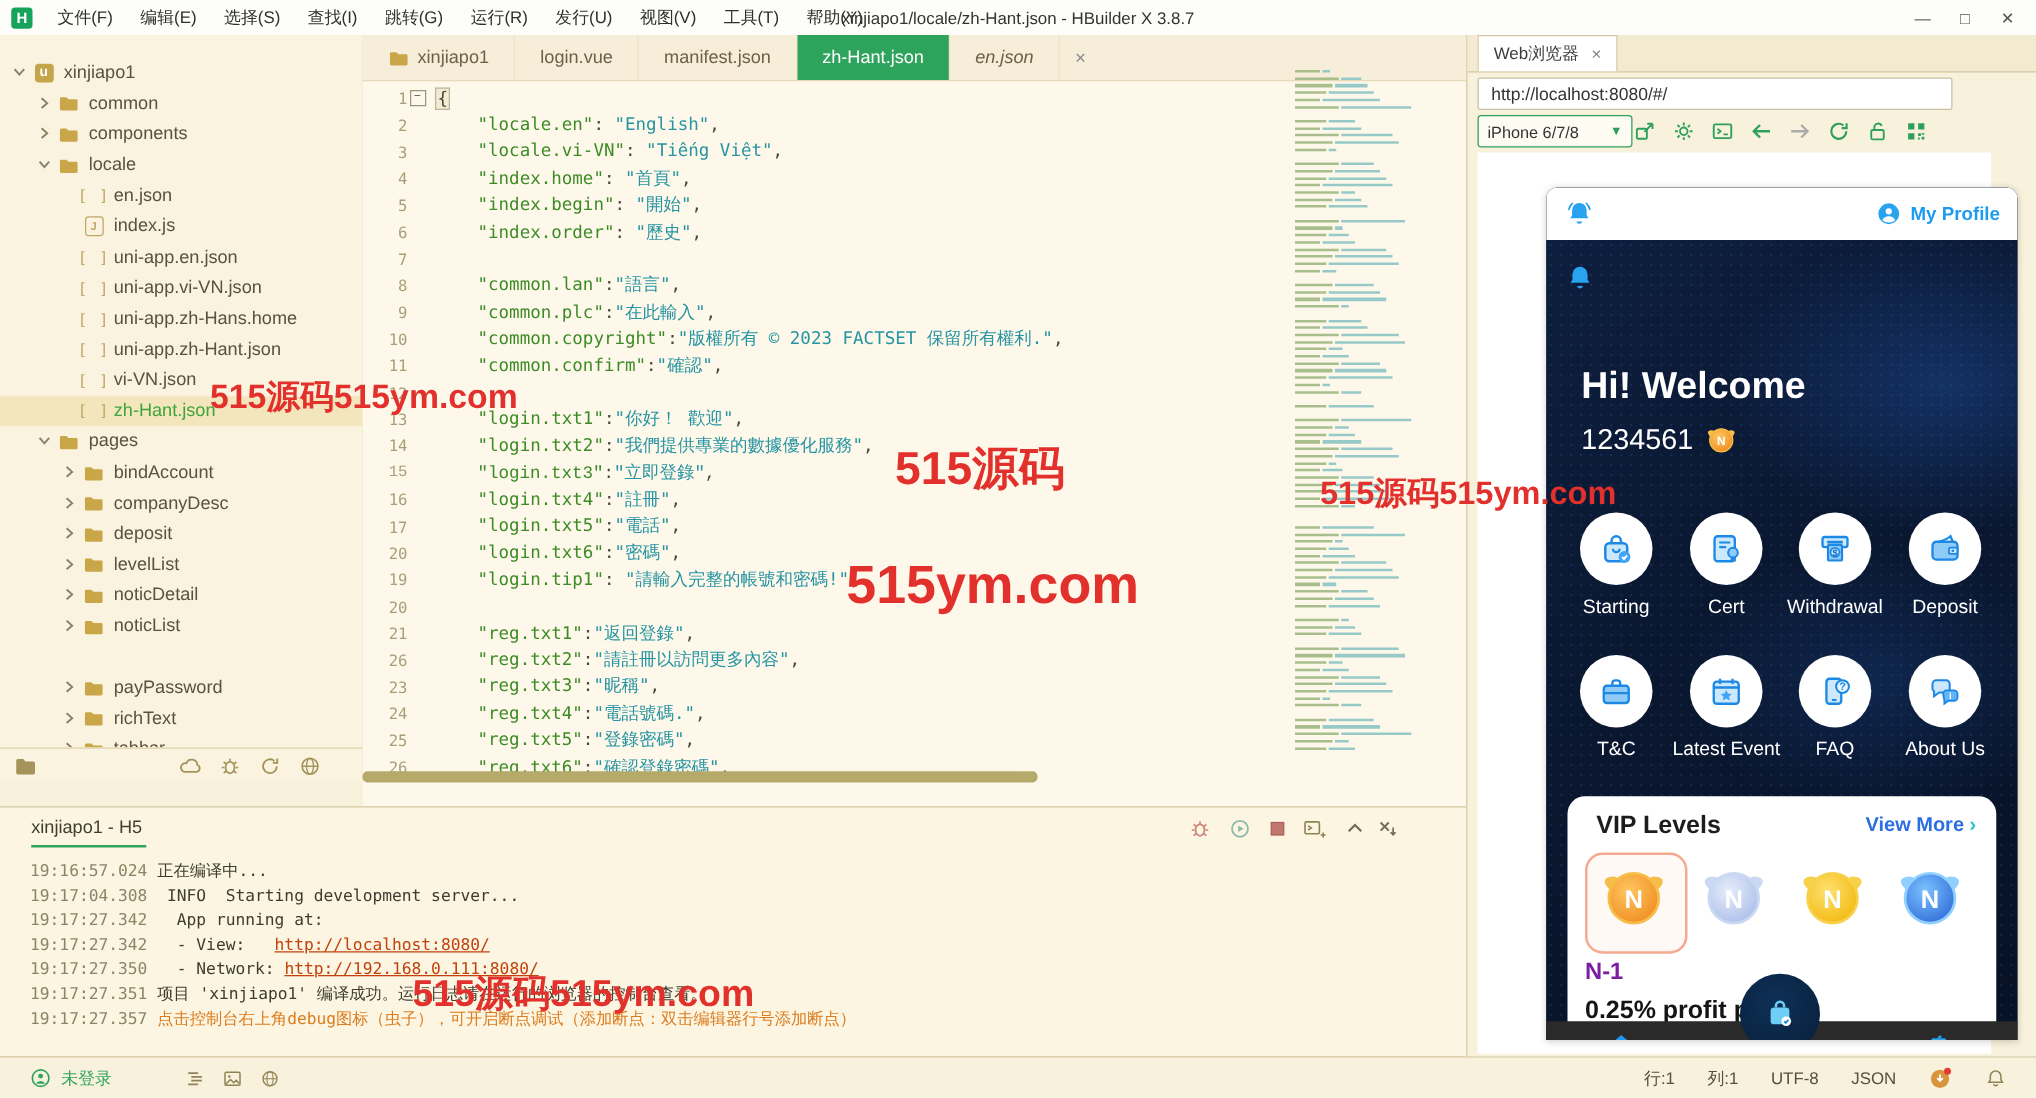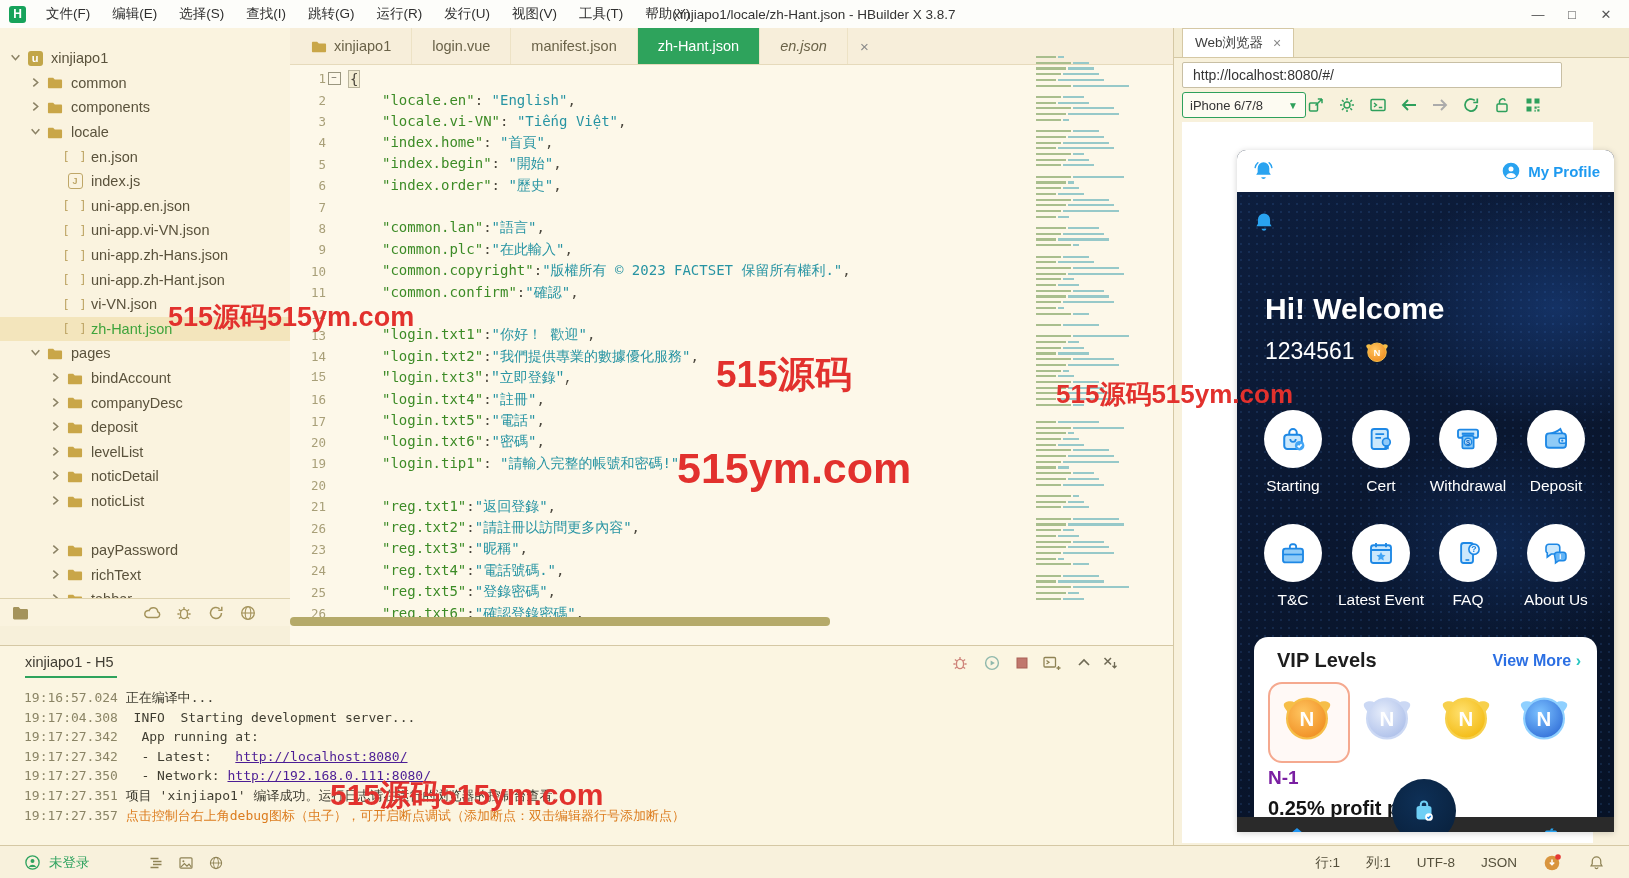--- a/index.html
+++ b/index.html
@@ -61,21 +61,21 @@
 
   
   #console{left:0;top:645px;width:1173px;height:200px;background:#FBF5E1;border-top:1px solid #D5C8A4;}
   #console-tab{position:absolute;left:25px;top:8px;font-size:14.5px;color:#403D33;}
   #console-underline{position:absolute;left:25px;top:30px;width:92px;height:2px;background:#2EA35C;}
   .cicon{position:absolute;top:7px;width:20px;height:20px;display:flex;align-items:center;justify-content:center;}
   #console-out{position:absolute;left:24px;top:42px;width:1120px;font-family:"DejaVu Sans Mono",monospace;font-size:13px;}
   .con-line{height:19.6px;line-height:19.6px;white-space:pre;}
   .cs-t{color:#8B8566;}
   .cs-m{color:#3E3C30;}
-  .cs-a{color:#4c1d95;text-decoration:underline;}
+  .cs-a{color:#c2410c;text-decoration:underline;}
   .cs-o{color:#DC7C1E;}
 
   
   #statusbar{left:0;top:845px;width:1629px;height:33px;background:#F8F1DC;border-top:1px solid #D5C8A4;
              display:flex;align-items:center;}
   #sb-left{display:flex;align-items:center;gap:8px;margin-left:24px;}
   #sb-login{color:#2FA35F;font-size:13.5px;}
   #sb-icons{display:flex;gap:14px;margin-left:58px;}
   #sb-right{position:absolute;right:24px;display:flex;align-items:center;gap:26px;font-size:13.5px;color:#55503C;}
 
@@ -220,21 +220,21 @@
         <span class="ticon">
           <span class="json-ic">[ ]</span>
         </span>
         <span class="tree-label">uni-app.vi-VN.json</span>
       </div>
       <div class="tree-row" style="top: 214.8px;">
         <span class="chev" style="margin-left: 50px;"></span>
         <span class="ticon">
           <span class="json-ic">[ ]</span>
         </span>
-        <span class="tree-label">uni-app.zh-Hans.json</span>
+        <span class="tree-label">uni-app.zh-Hans.home</span>
       </div>
       <div class="tree-row" style="top: 239.4px;">
         <span class="chev" style="margin-left: 50px;"></span>
         <span class="ticon">
           <span class="json-ic">[ ]</span>
         </span>
         <span class="tree-label">uni-app.zh-Hant.json</span>
       </div>
       <div class="tree-row" style="top: 264px;">
         <span class="chev" style="margin-left: 50px;"></span>
@@ -842,21 +842,21 @@
     <span class="cicon" style="left:1100px">
       <svg width="18" height="18" viewBox="0 0 18 18">
           <path d="M3.5 4 10 10.5M10 4 3.5 10.5" stroke="#6F6A55" stroke-width="1.5"></path>
           <path d="M13.5 8v5.5M11.5 11.8l2 2 2-2" fill="none" stroke="#6F6A55" stroke-width="1.3"></path>
         </svg>
     </span>
     <div id="console-out">
         <div class="con-line"><span class="cs-t">19:16:57.024 </span><span class="cs-m">正在编译中...</span></div>
         <div class="con-line"><span class="cs-t">19:17:04.308 </span><span class="cs-m"> INFO  Starting development server...</span></div>
         <div class="con-line"><span class="cs-t">19:17:27.342 </span><span class="cs-m">  App running at:</span></div>
-        <div class="con-line"><span class="cs-t">19:17:27.342 </span><span class="cs-m">  - Latest:   </span><span class="cs-a">http://localhost:8080/</span></div>
+        <div class="con-line"><span class="cs-t">19:17:27.342 </span><span class="cs-m">  - View:   </span><span class="cs-a">http://localhost:8080/</span></div>
         <div class="con-line"><span class="cs-t">19:17:27.350 </span><span class="cs-m">  - Network: </span><span class="cs-a">http://192.168.0.111:8080/</span></div>
         <div class="con-line"><span class="cs-t">19:17:27.351 </span><span class="cs-m">项目 'xinjiapo1' 编译成功。运行日志请在运行的浏览器的控制台查看。</span></div>
         <div class="con-line"><span class="cs-t">19:17:27.357 </span><span class="cs-o">点击控制台右上角debug图标（虫子），可开启断点调试（添加断点：双击编辑器行号添加断点）</span></div>
       </div>
   </div>
 
   <div class="abs" id="statusbar">
     <div id="sb-left">
       <span>
         <svg width="17" height="17" viewBox="0 0 18 18">

